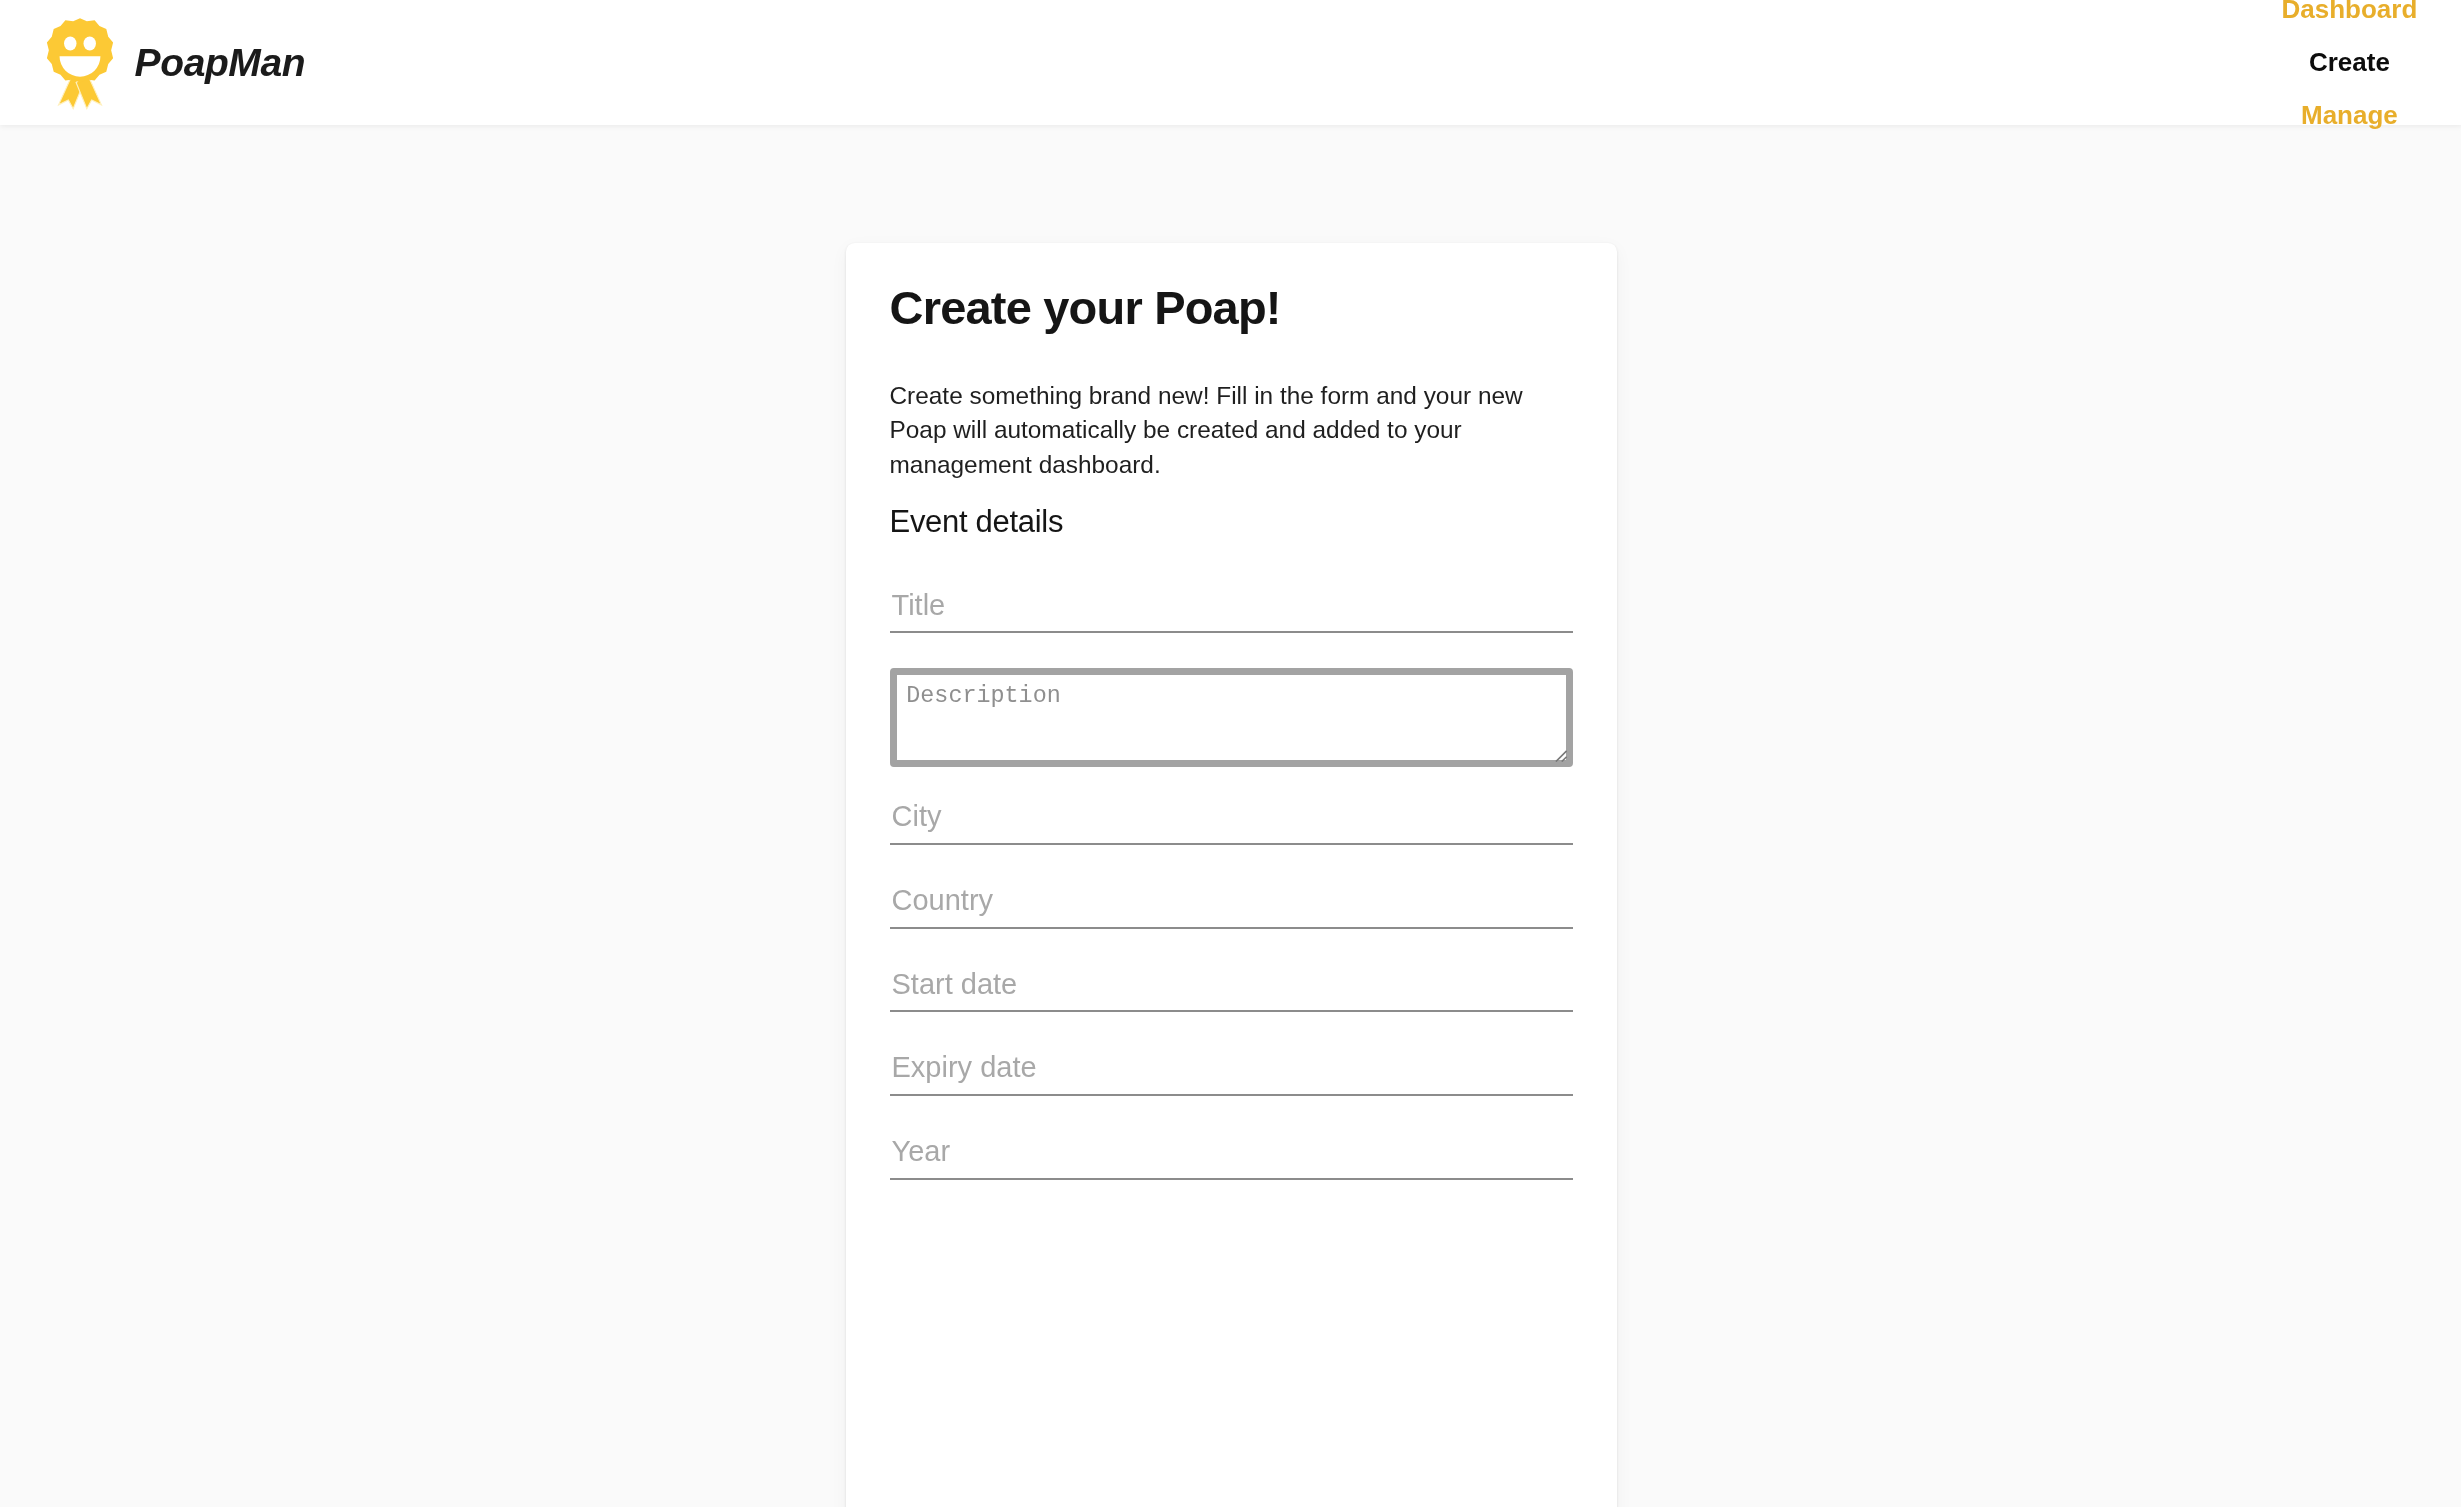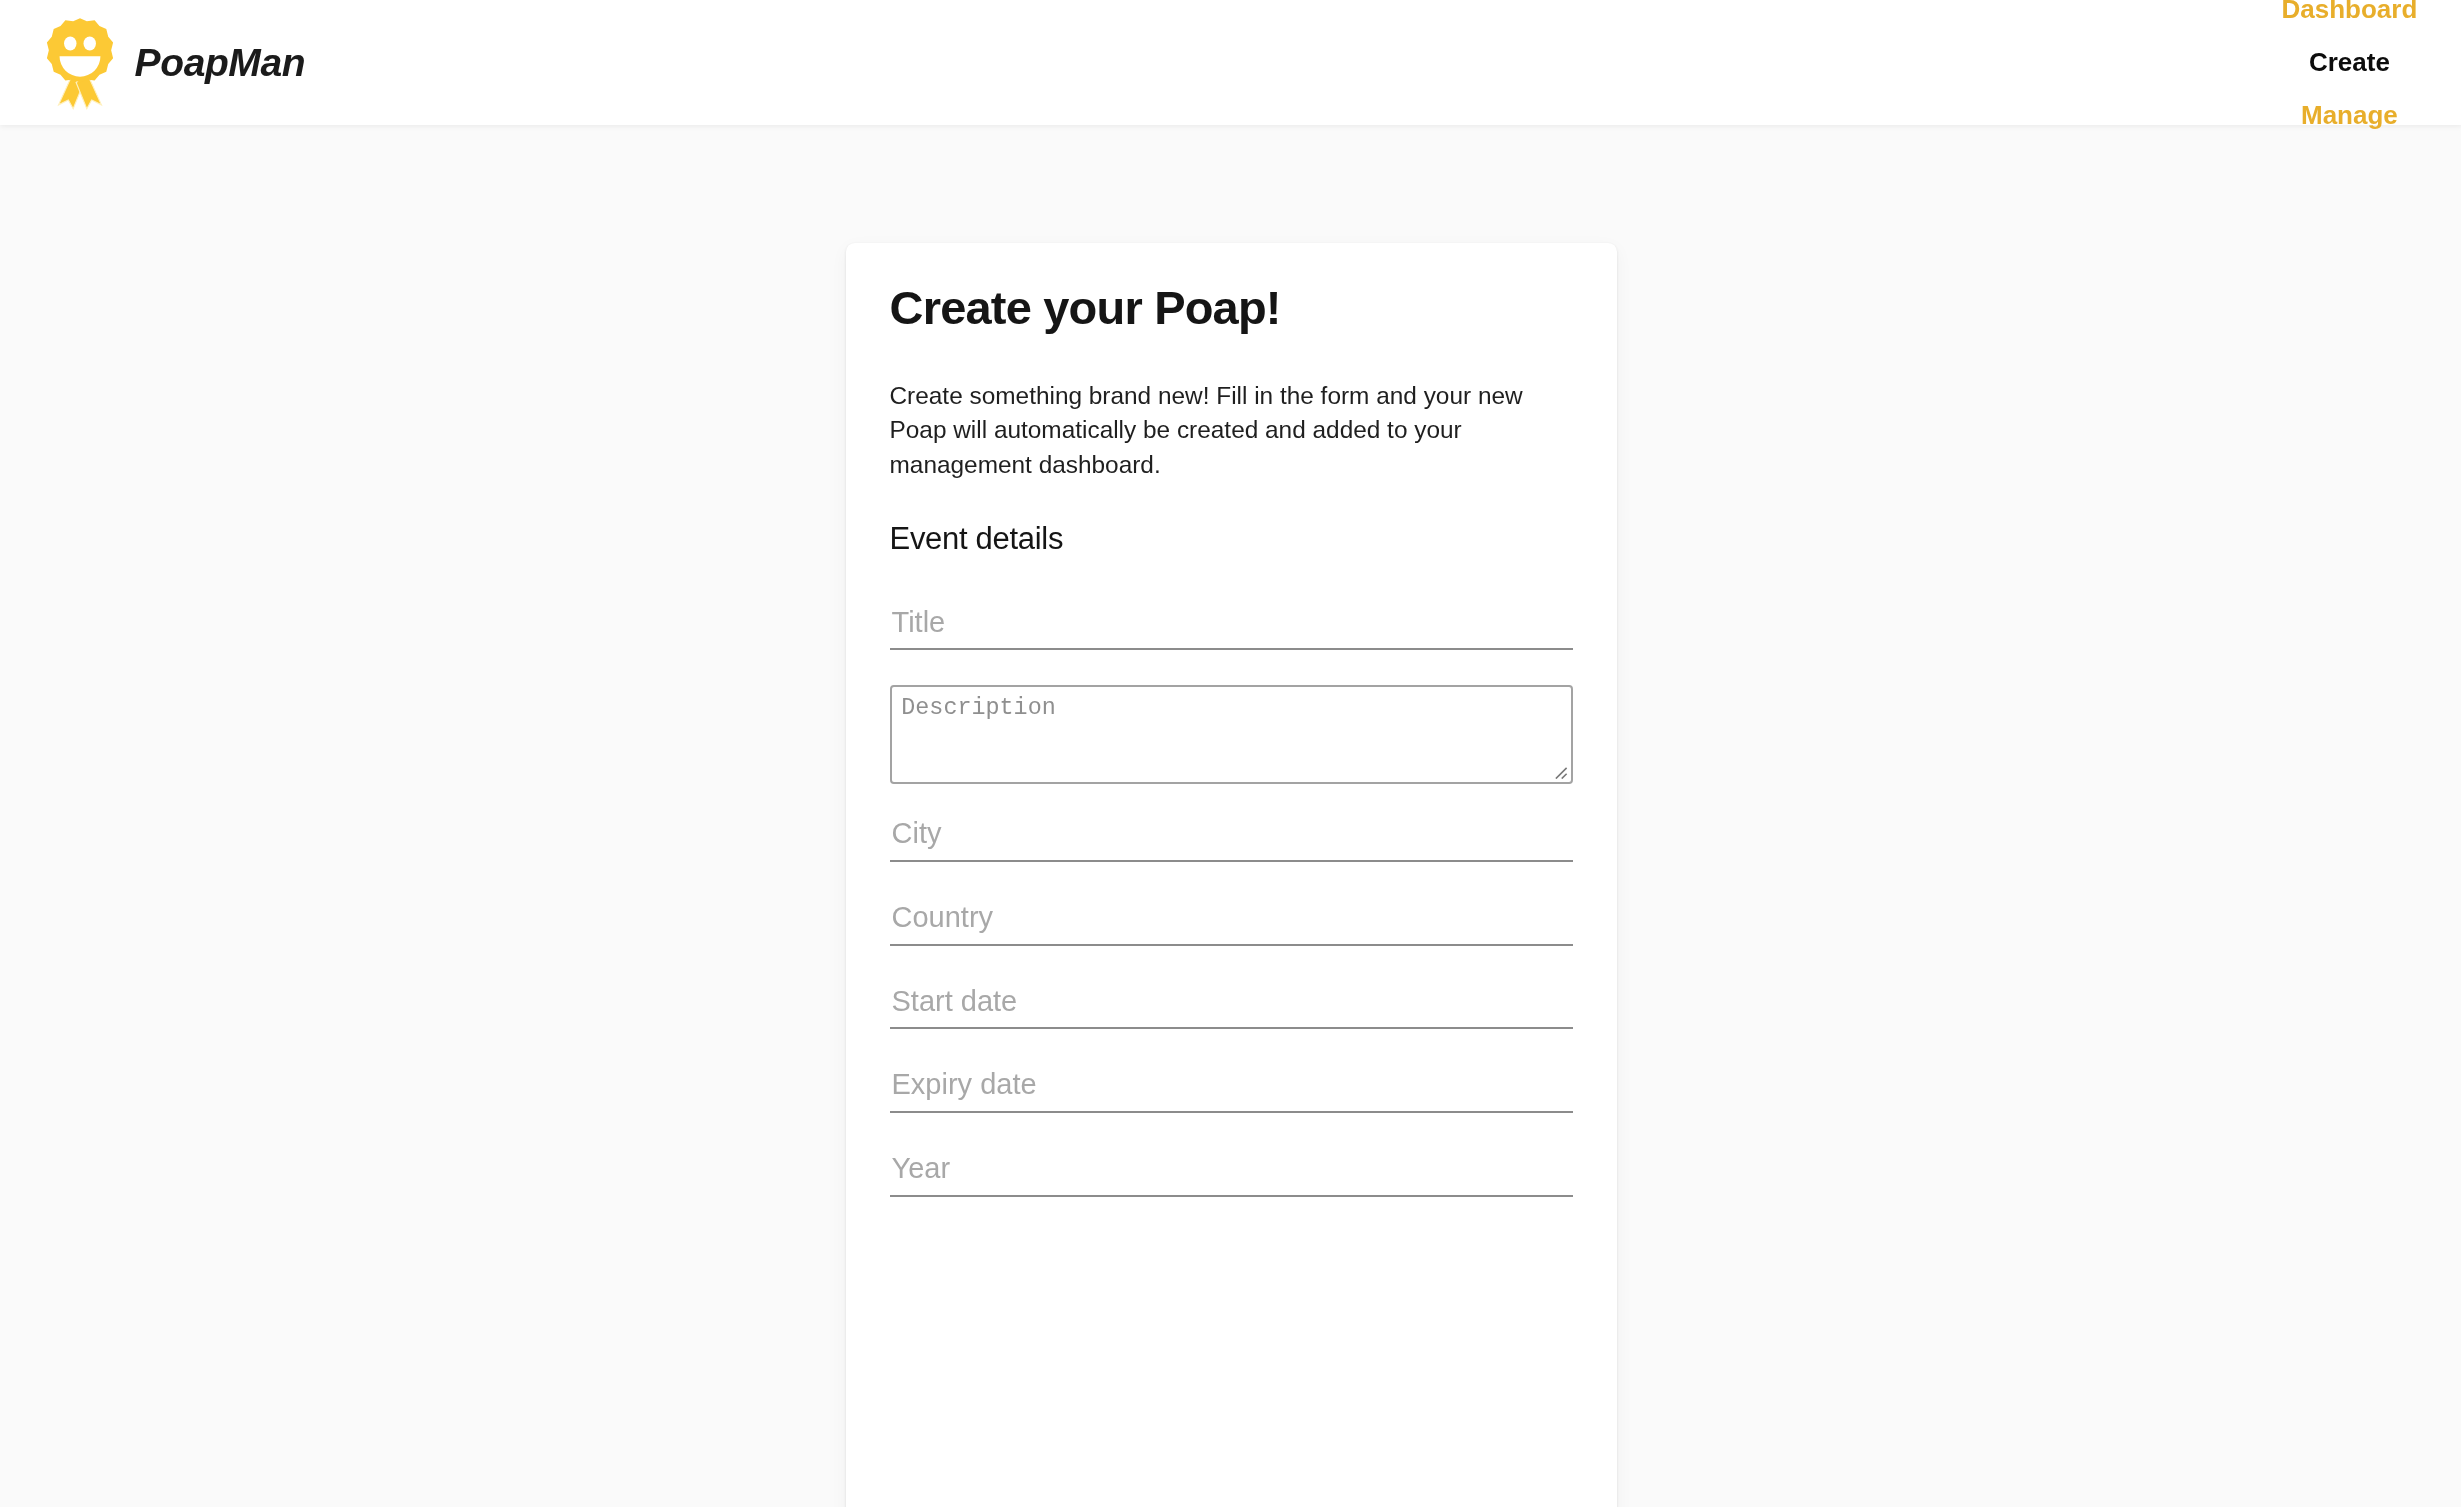--- a/index.html
+++ b/index.html
@@ -98,21 +98,21 @@
     letter-spacing: -0.8px;
     line-height: 1.1;
     margin-bottom: 45px;
   }
 
   .card-intro {
     font-size: 24.4px;
     line-height: 1.42;
     color: #1f1f1f;
     max-width: 673px;
-    margin-bottom: 38px;
+    margin-bottom: 21px;
   }
 
   .section-title {
     font-size: 31px;
     font-weight: normal;
     color: #151515;
     letter-spacing: -0.3px;
     margin-bottom: 45px;
   }
 
@@ -144,21 +144,21 @@
 
   .field-textarea-wrap {
     position: relative;
     margin-bottom: 29px;
   }
 
   .field-textarea {
     width: 100%;
     height: 99px;
     display: block;
-    border: 2px solid #a3a3a3;
+    border: 7px solid #a3a3a3;
     border-radius: 3.9px;
     background: transparent;
     font-family: "Liberation Mono", monospace;
     font-size: 23.4px;
     color: #1d1d1d;
     padding: 7.8px 9.8px;
     outline: none;
     resize: none;
     overflow: hidden;
   }

